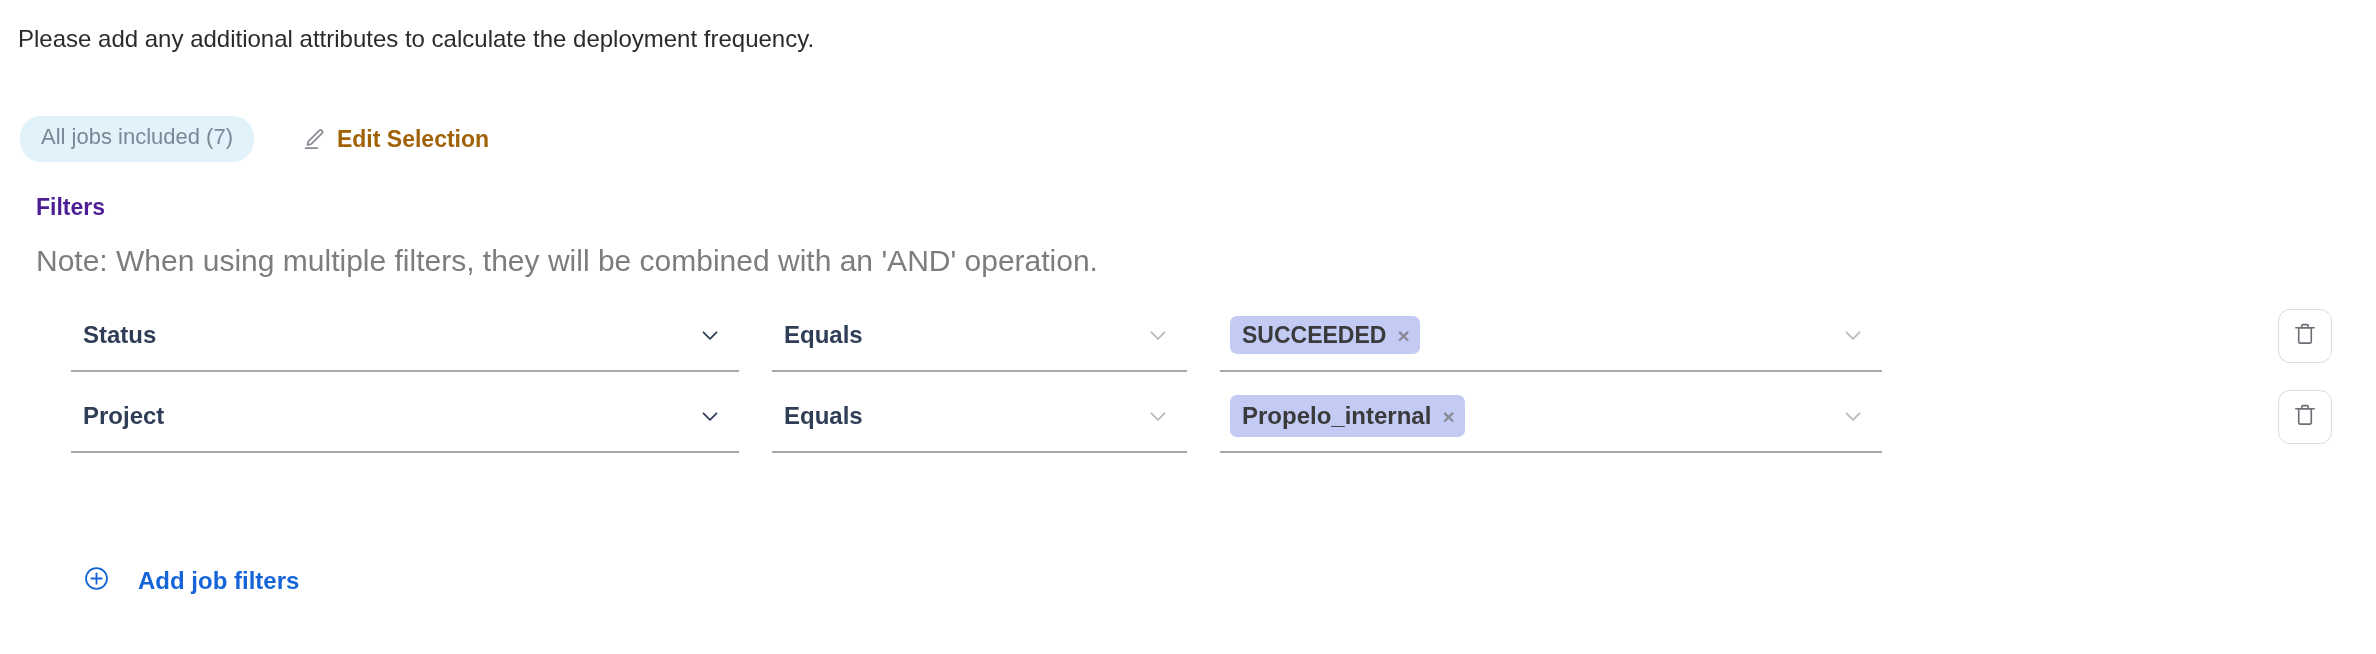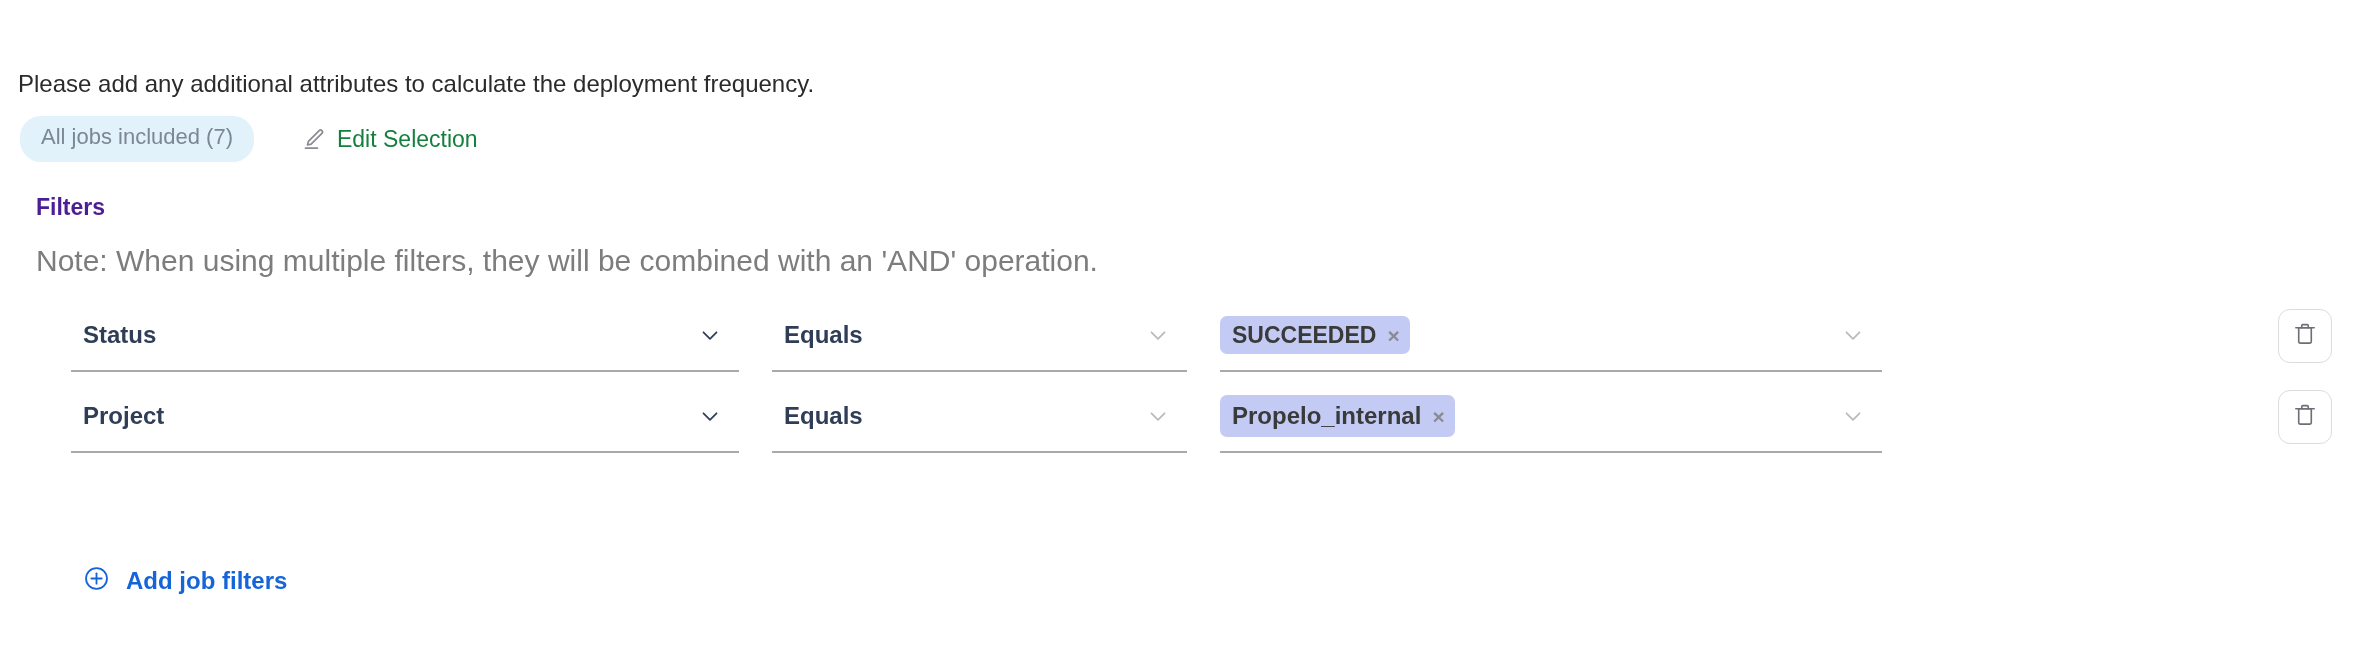--- a/index.html
+++ b/index.html
@@ -19,21 +19,20 @@
 
   
   .intro {
     position: absolute;
     left: 18px;
     top: 24px;
     font-size: 24px;
     line-height: 30px;
     color: #2b2b2b;
     white-space: nowrap;
-    margin-top: 45px;
   }
 
   
   .selection-row {
     position: absolute;
     left: 20px;
     top: 118px;
     display: flex;
     align-items: center;
     height: 42px;
@@ -50,23 +49,23 @@
     cursor: pointer;
   }
   .edit-selection {
     display: flex;
     align-items: center;
     gap: 11px;
     margin-left: 48px;
     cursor: pointer;
   }
   .edit-selection .label {
-    color: #15803d;
+    color: #a16207;
     font-size: 23px;
-    font-weight: 400;
+    font-weight: 700;
     white-space: nowrap;
   }
   .pencil-icon { display:block; }
 
   
   .filters-heading {
     position: absolute;
     left: 36px;
     top: 194px;
     font-size: 23px;
@@ -122,20 +121,21 @@
     display: block;
   }
 
   
   .chip {
     display: inline-flex;
     align-items: center;
     background: #c3cbf5;
     border-radius: 7px;
     padding: 0 10px 0 12px;
+    margin-left: 10px;
     white-space: nowrap;
     color: #3a3a3a;
   }
   .chip .chip-label {
     font-size: 23px;
     line-height: 1;
   }
   .chip.sz-a { height: 38px; }
   .chip.sz-b { height: 42px; }
   .chip.sz-b .chip-label { font-size: 24px; }
@@ -166,21 +166,21 @@
   .delete-btn.r0 { top: 309px; }
   .delete-btn.r1 { top: 390px; }
 
   
   .add-filters {
     position: absolute;
     left: 83px;
     top: 565px;
     display: flex;
     align-items: center;
-    gap: 16px;
+    gap: 28px;
     cursor: pointer;
   }
   .add-filters .label {
     color: #1565d8;
     font-size: 24px;
     font-weight: 600;
     white-space: nowrap;
   }
 </style>
 </head>

